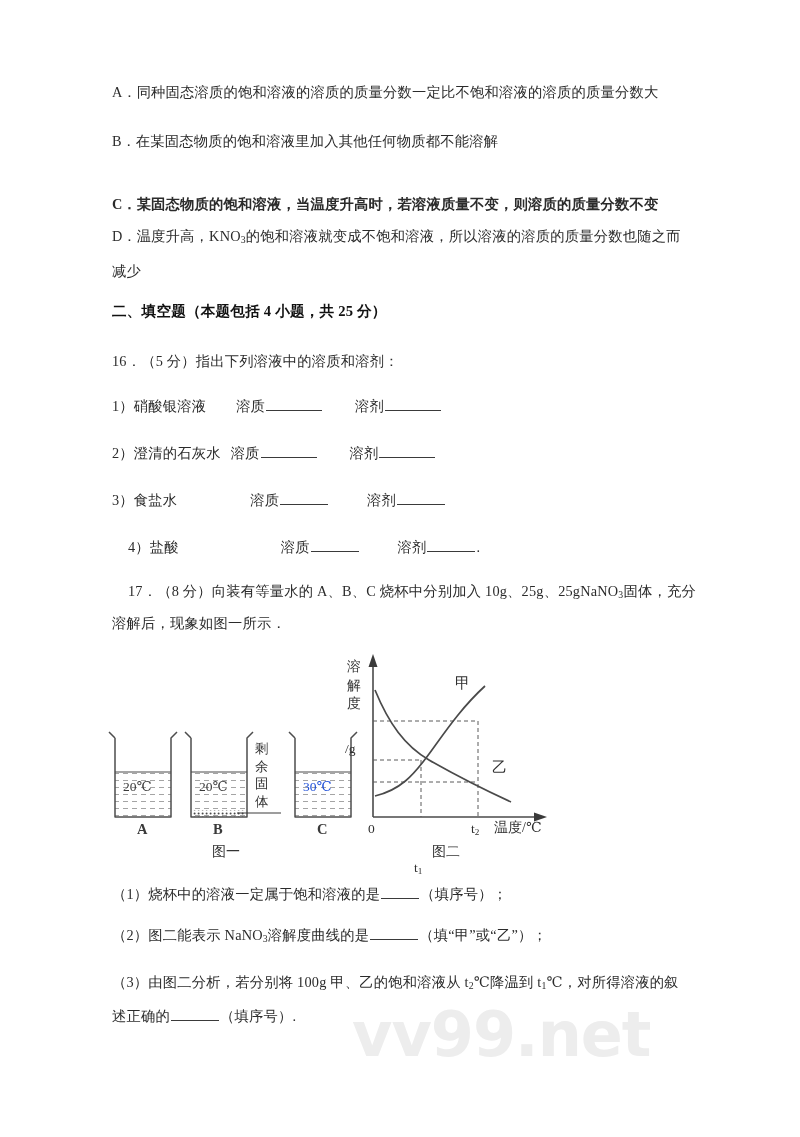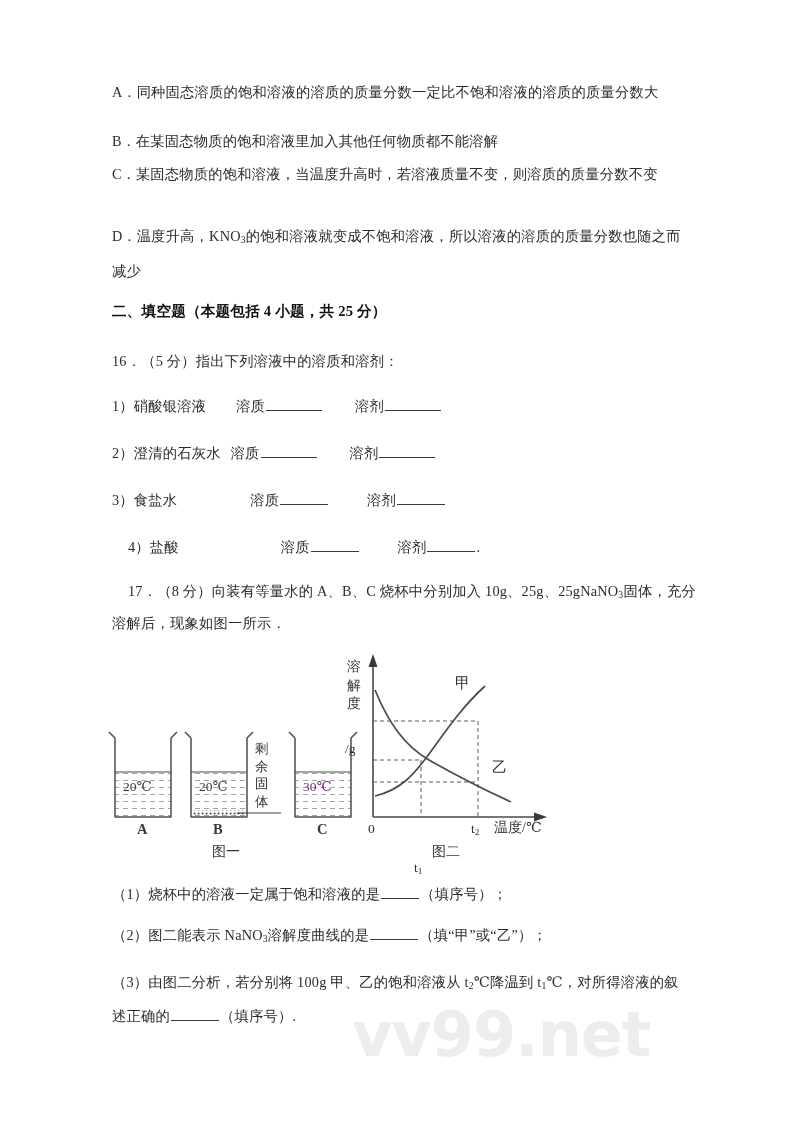--- a/index.html
+++ b/index.html
@@ -128,21 +128,21 @@
   <div id="content">
 
     <div class="line" style="left:112px; top:82px;">
       <span class="opt-label">A．</span><span>同种固态溶质的饱和溶液的溶质的质量分数一定比不饱和溶液的溶质的质量分数大</span>
     </div>
 
     <div class="line" style="left:112px; top:131px;">
       <span class="opt-label">B．</span><span>在某固态物质的饱和溶液里加入其他任何物质都不能溶解</span>
     </div>
 
-    <div class="line" style="left:112px; top:164px;">
+    <div class="line" style="left:112px; top:194px;font-weight:bold;">
       <span class="opt-label">C．</span><span>某固态物质的饱和溶液，当温度升高时，若溶液质量不变，则溶质的质量分数不变</span>
     </div>
 
     <div class="line" style="left:112px; top:226px;">
       <span class="opt-label">D．</span><span>温度升高，KNO</span><sub>3</sub><span>的饱和溶液就变成不饱和溶液，所以溶液的溶质的质量分数也随之而</span>
     </div>
     <div class="line" style="left:112px; top:261px;">减少</div>
 
     <div class="line sec-head" style="left:112px; top:301px;">二、填空题（本题包括 4 小题，共 25 分）</div>
 
@@ -223,21 +223,21 @@
 
       <g>
         <rect x="190" y="44" width="56" height="45" fill="url(#liq)"></rect>
         <path d="M190 10 L184 4 M190 10 L190 89 L246 89 L246 10 L252 4" fill="none" stroke="#4d4d4d" stroke-width="1.5" stroke-linejoin="round"></path>
         <line x1="190" y1="44" x2="246" y2="44" stroke="#4d4d4d" stroke-width="1.2"></line>
       </g>
     </svg>
 
     <div class="axis-text" style="left:123px; top:142px; font-size:13.5px; color:#3a3a3a;">20℃</div>
     <div class="axis-text" style="left:199px; top:142px; font-size:13.5px; color:#3a3a3a;">20℃</div>
-    <div class="axis-text" style="left:303px; top:142px; font-size:13.5px; color:#701a75;">30℃</div>
+    <div class="axis-text" style="left:303px; top:142px; font-size:13.5px; color:#1d4ed8;">30℃</div>
 
     <div class="vlabel" style="left:255px; top:104px;">剩余固体</div>
 
     <div class="beaker-letter" style="left:137px; top:185px;">A</div>
     <div class="beaker-letter" style="left:213px; top:185px;">B</div>
     <div class="beaker-letter" style="left:317px; top:185px;">C</div>
 
     <div class="fig-caption" style="left:212px; top:207px;">图一</div>
 
     <svg width="215" height="190" viewBox="0 0 215 190" style="position:absolute;left:345px;top:14px;">

